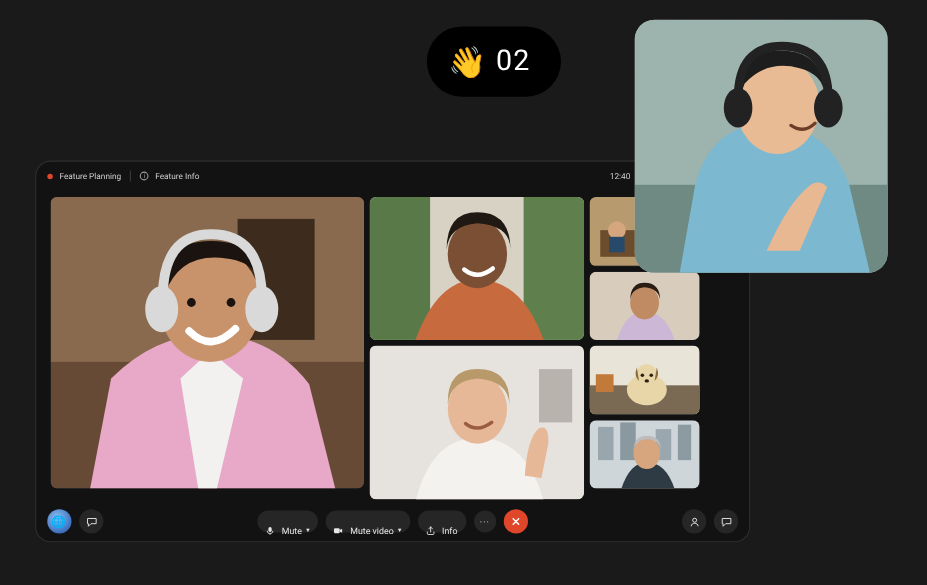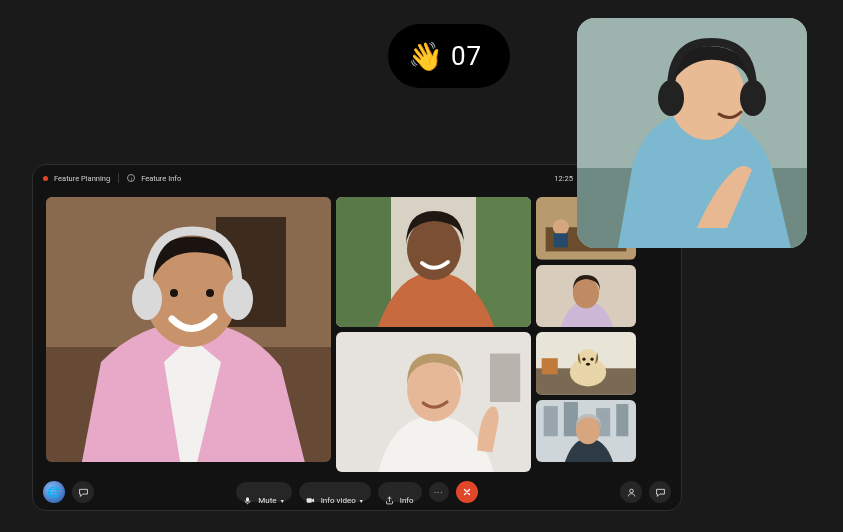--- a/index.html
+++ b/index.html
@@ -32,21 +32,21 @@
     align-items: center;
     gap: 8px;
     z-index: 2;
   }
   .reaction-badge .emoji { font-size: 28px; }
   .reaction-badge .count { color: #fff; font-size: 26px; font-weight: 400; letter-spacing: 1px; }
 
   
   .meeting-window {
     position: absolute;
-    top: 164px;
+    top: 146px;
     left: 32px;
     width: 650px;
     height: 347px;
     background: #121212;
     border: 1px solid #2e2e2e;
     border-radius: 14px;
     display: flex;
     flex-direction: column;
     overflow: hidden;
     z-index: 1;
@@ -123,21 +123,21 @@
   .pill-btn .chev { font-size:6px; margin-left:-2px;}
   .more-btn { width:20px; height:20px; border-radius:50%; background:#262626; display:flex; align-items:center; justify-content:center; cursor:pointer; color:#e5e5e5; letter-spacing:1px; font-size:8px;}
   .end-btn { width:22px; height:22px; border-radius:50%; background:#e0462a; display:flex; align-items:center; justify-content:center; cursor:pointer; }
   .end-btn svg{width:10px;height:10px;}
 </style>
 </head>
 <body>
 
 <div class="reaction-badge">
   <span class="emoji">👋</span>
-  <span class="count">07</span>
+  <span class="count">02</span>
 </div>
 
 <div class="hero-portrait">
   <svg viewBox="0 0 230 230" preserveAspectRatio="xMidYMid slice">
     <rect width="230" height="230" fill="#9db3ad"></rect>
     <rect x="0" y="150" width="230" height="80" fill="#6e8a82"></rect>
 
     <path d="M40 235 L55 150 Q70 95 120 95 Q175 95 195 150 L215 235 Z" fill="#7cb8cf"></path>
 
     <path d="M120 210 Q140 165 160 150 Q168 145 175 152 L150 210 Z" fill="#e8b893"></path>
@@ -159,21 +159,21 @@
   <div class="title-bar">
     <div class="title-left">
       <span class="red-dot"></span>
       <span>Feature Planning</span>
       <span class="tb-divider"></span>
       <span class="info-icon">i</span>
       <span>Feature Info</span>
     </div>
     <div class="tb-spacer"></div>
     <div class="title-right">
-      <span>12:25</span>
+      <span>12:40</span>
       <span class="rec-dot"></span>
       <span class="ico-btn">
         <svg viewBox="0 0 14 14">
             <rect x="2" y="2" width="4" height="4" rx="1" fill="#bfbfbf"></rect>
             <rect x="8" y="2" width="4" height="4" rx="1" fill="#bfbfbf"></rect>
             <rect x="2" y="8" width="4" height="4" rx="1" fill="#bfbfbf"></rect>
             <rect x="8" y="8" width="4" height="4" rx="1" fill="#bfbfbf"></rect>
           </svg>
       </span>
       <span class="ico-btn">
@@ -308,21 +308,21 @@
             <path d="M2.5 6a3.5 3.5 0 0 0 7 0M6 9.5v1.5" stroke="#e5e5e5" stroke-width="1" fill="none"></path>
           </svg>
         <span class="lbl">Mute</span>
         <span class="chev">▾</span>
       </div>
       <div class="pill-btn">
         <svg class="lead" viewBox="0 0 14 12">
             <rect x="1" y="2.5" width="8" height="7" rx="1.4" fill="#e5e5e5"></rect>
             <path d="M9 5l3.5-2v6L9 7Z" fill="#e5e5e5"></path>
           </svg>
-        <span class="lbl">Info video</span>
+        <span class="lbl">Mute video</span>
         <span class="chev">▾</span>
       </div>
       <div class="pill-btn">
         <svg class="lead" viewBox="0 0 12 12">
             <path d="M6 1.5v6M6 1.5 3.8 3.7M6 1.5l2.2 2.2" stroke="#e5e5e5" stroke-width="1.1" fill="none" stroke-linecap="round"></path>
             <path d="M2 7v2.5a1 1 0 0 0 1 1h6a1 1 0 0 0 1-1V7" stroke="#e5e5e5" stroke-width="1.1" fill="none"></path>
           </svg>
         <span class="lbl">Info</span>
       </div>
       <div class="more-btn">···</div>

